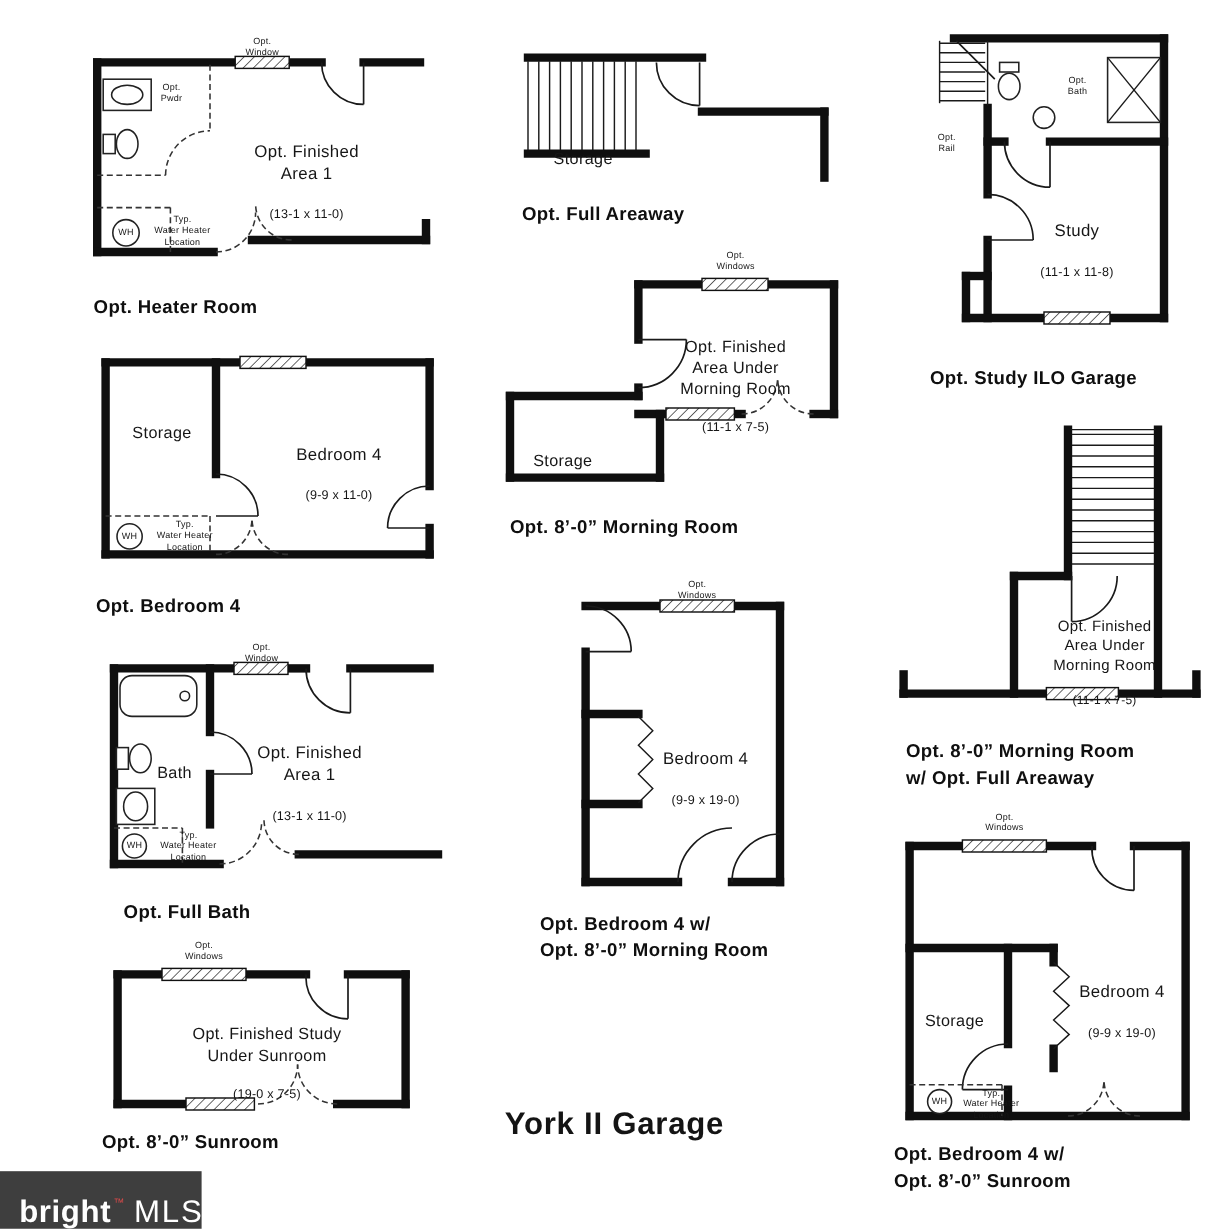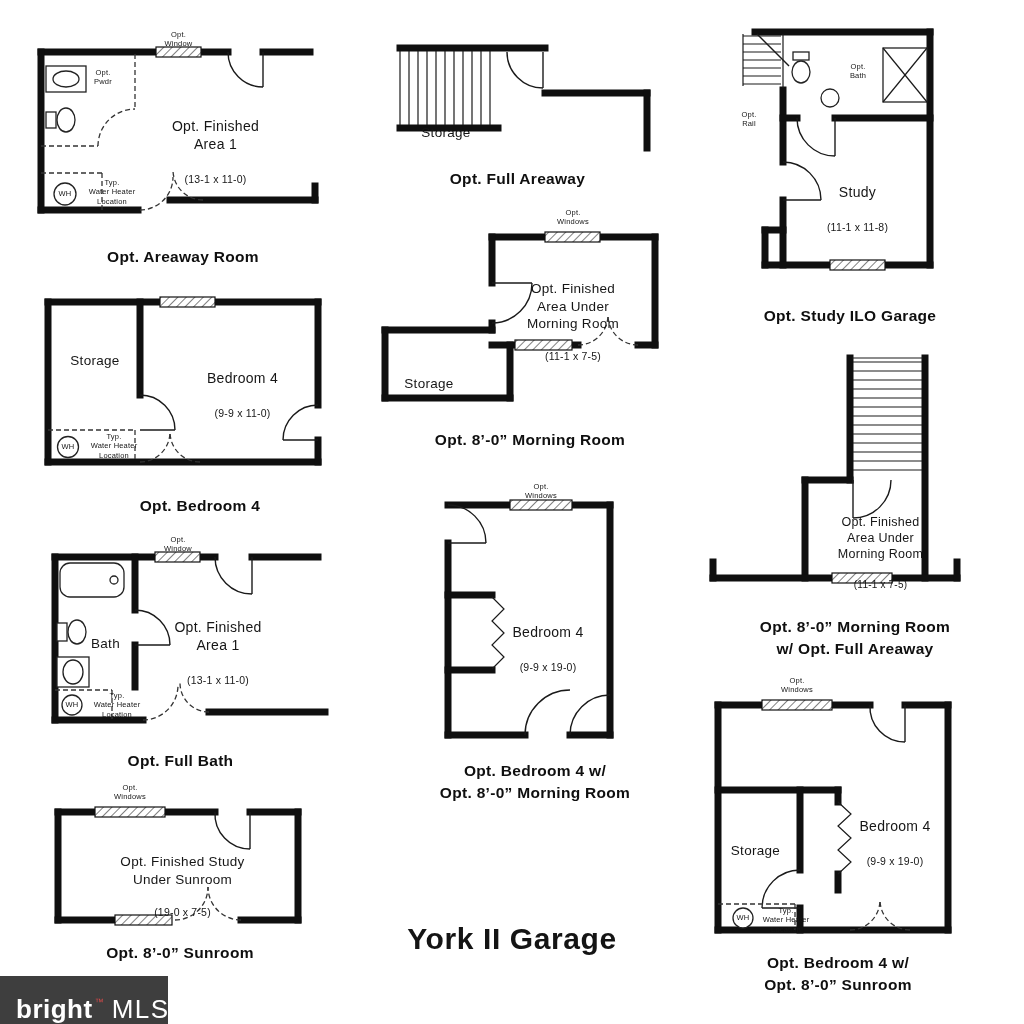--- a/index.html
+++ b/index.html
@@ -1,27 +1,27 @@
 <!DOCTYPE html>
 <html><head>
 <meta charset="utf-8">
 <style>
   * { margin:0; padding:0; box-sizing:border-box; }
   html,body { width:1024px; height:1024px; }
   body { background:#ffffff; font-family:"Liberation Sans", sans-serif; position:relative; overflow:hidden; color:#111; }
-  .plan { position:absolute; }
+  .plan { position:absolute;margin-left:40px; }
   .plan svg { position:absolute; left:0; top:0; overflow:visible; }
   .lbl { position:absolute; color:#161616; white-space:pre-line; text-align:center; }
   .tiny { font-size:7.5px; line-height:1.25; letter-spacing:0.2px; }
   .room { font-size:13.5px; line-height:1.28; letter-spacing:0.3px; }
   .room-big { font-size:14px; }
   .dims { font-size:10.5px; letter-spacing:0.2px; margin-top:1px; }
   .caption { position:absolute; font-size:15.5px; font-weight:bold; letter-spacing:0.3px; color:#0f0f0f;
-             text-align:center; white-space:pre-line; line-height:1.45; }
-  .title { position:absolute; text-align:center; font-size:30px; font-weight:bold; letter-spacing:0.6px;
+             white-space:pre-line; line-height:1.45; }
+  .title { position:absolute; text-align:center; font-size:26px; font-weight:bold; letter-spacing:0.6px;
            color:#141414; line-height:1.55; }
   .brand { position:absolute; left:0; top:976px; width:168px; height:66px; background:#3e3e3e;
            display:flex; align-items:center; padding-left:16px; }
   .brand-name { color:#ffffff; font-weight:bold; font-size:26px; letter-spacing:0.5px; }
   .brand-tm { color:#d94a4a; font-size:9px; margin:-14px 0 0 2px; }
   .brand-mls { color:#ffffff; font-size:26px; margin-left:8px; letter-spacing:1.5px; }
   
   .wall { stroke:#0f0f0f; stroke-width:7; stroke-linecap:square; fill:none; }
   .thin { stroke:#1a1a1a; stroke-width:1.2; fill:none; }
   .door { stroke:#1a1a1a; stroke-width:1.4; fill:none; }
@@ -86,21 +86,21 @@
 Pwdr</div>
   <div class="lbl room room-big" style="left:95px;top:72px;width:165px">
     <div>Opt. Finished
 Area 1</div>
     <div class="dims">(13-1 x 11-0)</div>
   </div>
   <div class="lbl tiny" style="left:40px;top:150px;width:68px">Typ.
 Water Heater
 Location</div>
   <div class="lbl tiny" style="left:16px;top:161px;width:22px">WH</div>
-  <div class="caption" style="left:0;top:218px;width:290px">Opt. Areaway Room</div>
+  <div class="caption" style="left:0;top:218px;width:290px">Opt. Heater Room</div>
 </div>
 
 <div class="plan" style="left:395px;top:38px;width:260px;height:160px">
   <svg width="260" height="125" viewBox="0 0 260 125">
     <g>
       <line class="wall" x1="5" y1="10" x2="150" y2="10"></line>
       <line class="wall" x1="5" y1="90" x2="103" y2="90"></line>
       <line class="wall" x1="150" y1="55" x2="252" y2="55"></line>
       <line class="wall" x1="252" y1="55" x2="252" y2="110"></line>
     </g>
@@ -215,21 +215,21 @@
   </svg>
   <div class="lbl room" style="left:10px;top:62px;width:90px">Storage</div>
   <div class="lbl room room-big" style="left:140px;top:62px;width:125px">
     <div>Bedroom 4</div>
     <div class="dims">(9-9 x 11-0)</div>
   </div>
   <div class="lbl tiny" style="left:42px;top:142px;width:64px">Typ.
 Water Heater
 Location</div>
   <div class="lbl tiny" style="left:17px;top:152px;width:22px">WH</div>
-  <div class="caption" style="left:15px;top:205px;width:290px">Opt. Bedroom 4</div>
+  <div class="caption" style="left:0;top:205px;width:290px">Opt. Bedroom 4</div>
 </div>
 
 <div class="plan" style="left:380px;top:205px;width:290px;height:250px">
   <svg width="290" height="200" viewBox="0 0 290 200">
     <g>
       <line class="wall" x1="112" y1="32" x2="165" y2="32"></line>
       <line class="wall" x1="220" y1="32" x2="275" y2="32"></line>
       <line class="wall" x1="275" y1="32" x2="275" y2="140"></line>
       <line class="wall" x1="112" y1="140" x2="135" y2="140"></line>
       <line class="wall" x1="192" y1="140" x2="198" y2="140"></line>
@@ -356,21 +356,21 @@
   <div class="lbl room" style="left:30px;top:100px;width:55px">Bath</div>
   <div class="lbl room room-big" style="left:90px;top:66px;width:160px">
     <div>Opt. Finished
 Area 1</div>
     <div class="dims">(13-1 x 11-0)</div>
   </div>
   <div class="lbl tiny" style="left:36px;top:156px;width:66px">Typ.
 Water Heater
 Location</div>
   <div class="lbl tiny" style="left:13px;top:165px;width:22px">WH</div>
-  <div class="caption" style="left:0;top:215px;width:265px">Opt. Full Bath</div>
+  <div class="caption" style="left:15px;top:215px;width:265px">Opt. Full Bath</div>
 </div>
 
 <div class="plan" style="left:430px;top:480px;width:200px;height:330px">
   <svg width="200" height="260" viewBox="0 0 200 260">
     <g>
       <line class="wall" x1="18" y1="25" x2="80" y2="25"></line>
       <line class="wall" x1="142" y1="25" x2="180" y2="25"></line>
       <line class="wall" x1="180" y1="25" x2="180" y2="255"></line>
       <line class="wall" x1="18" y1="63" x2="18" y2="255"></line>
       <line class="wall" x1="18" y1="255" x2="95" y2="255"></line>

